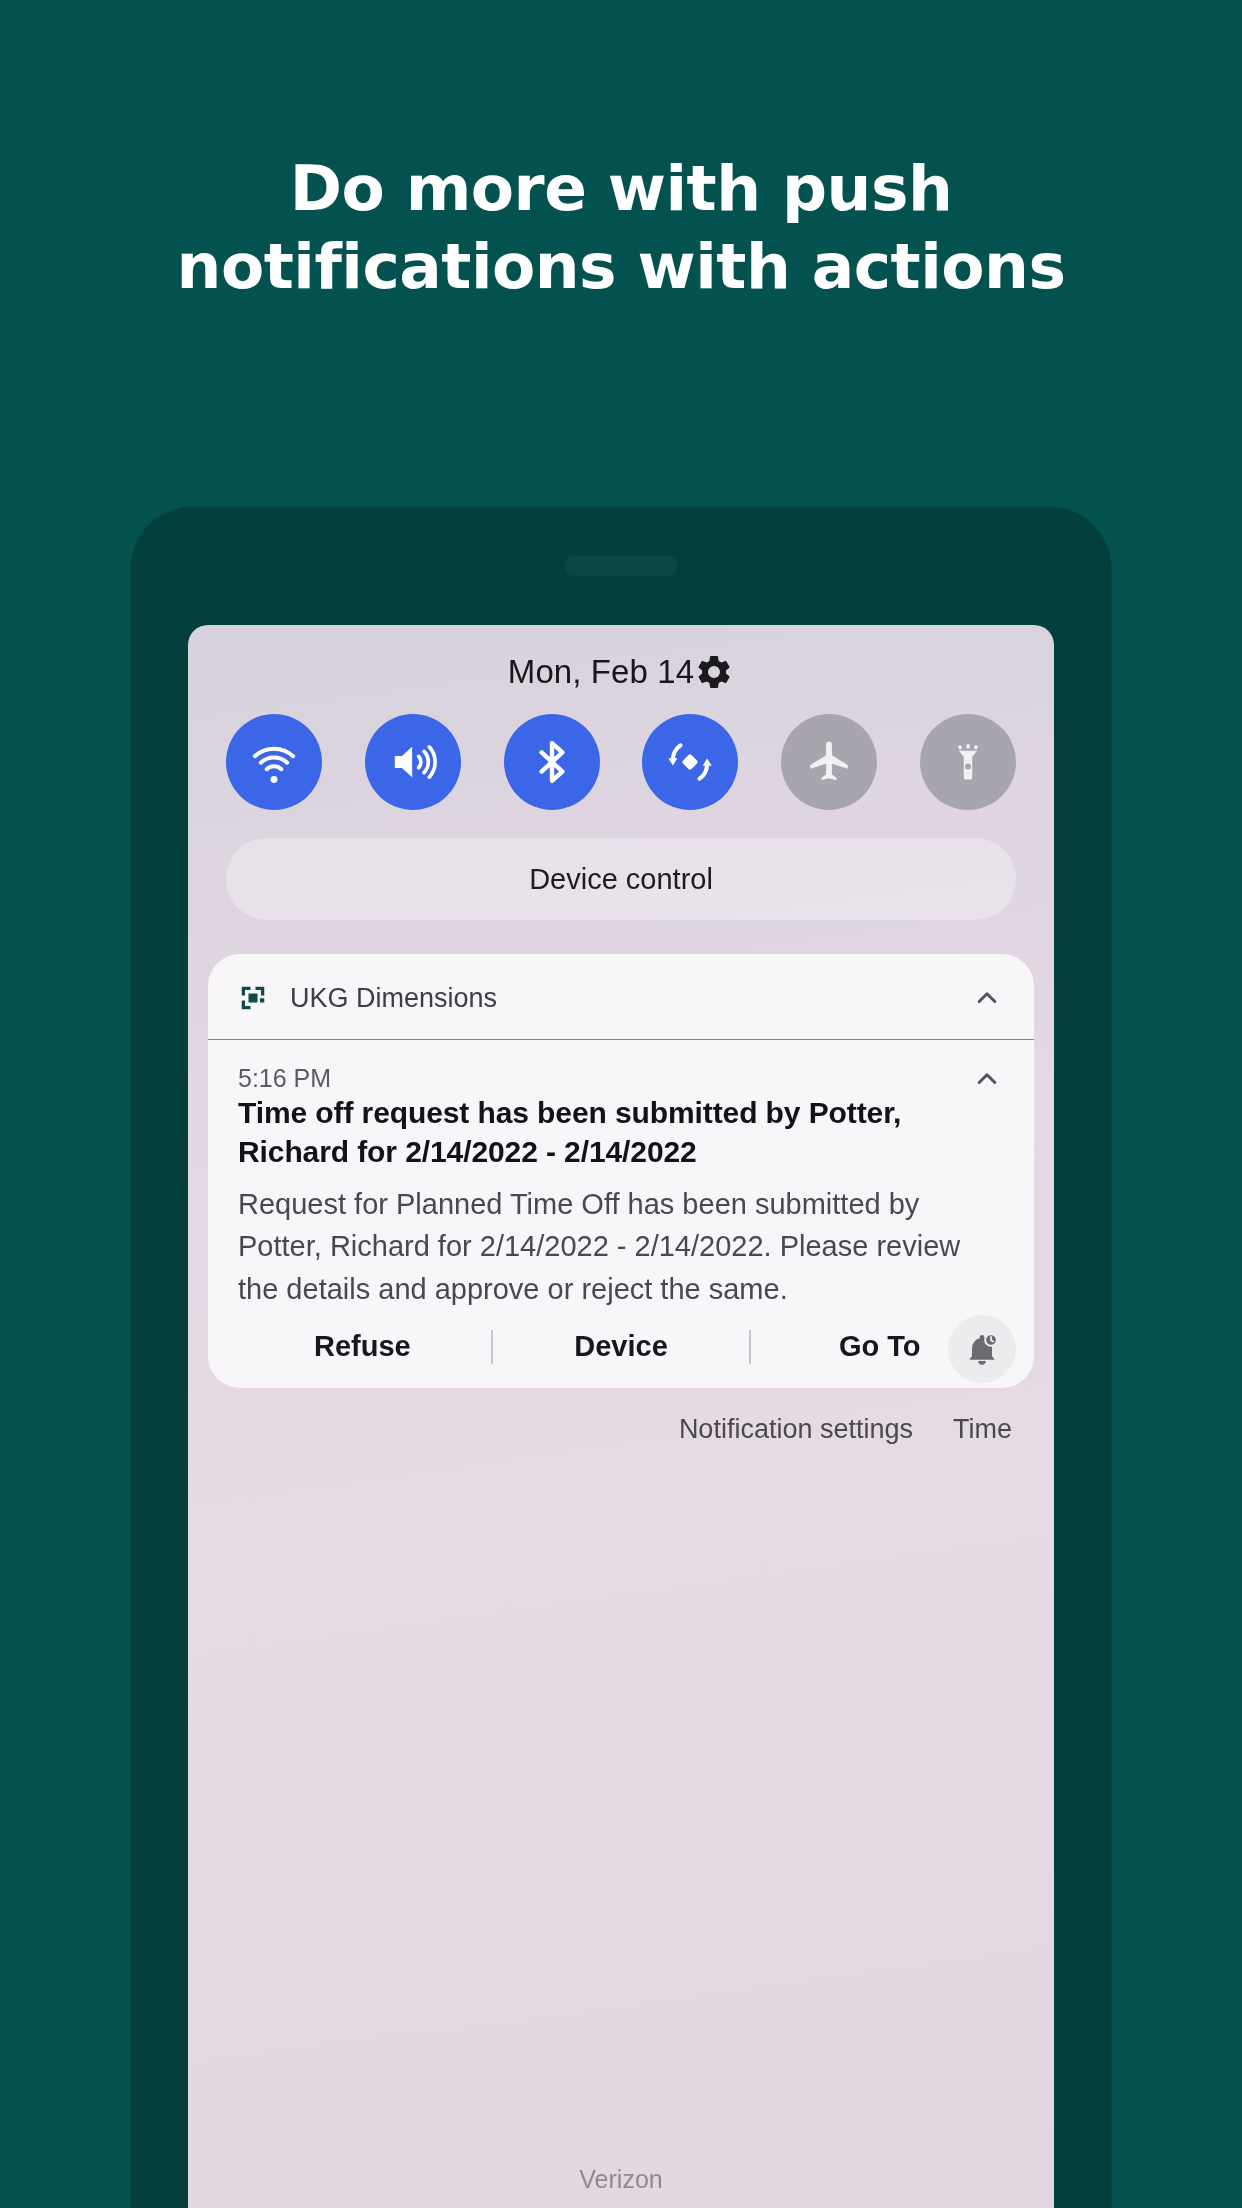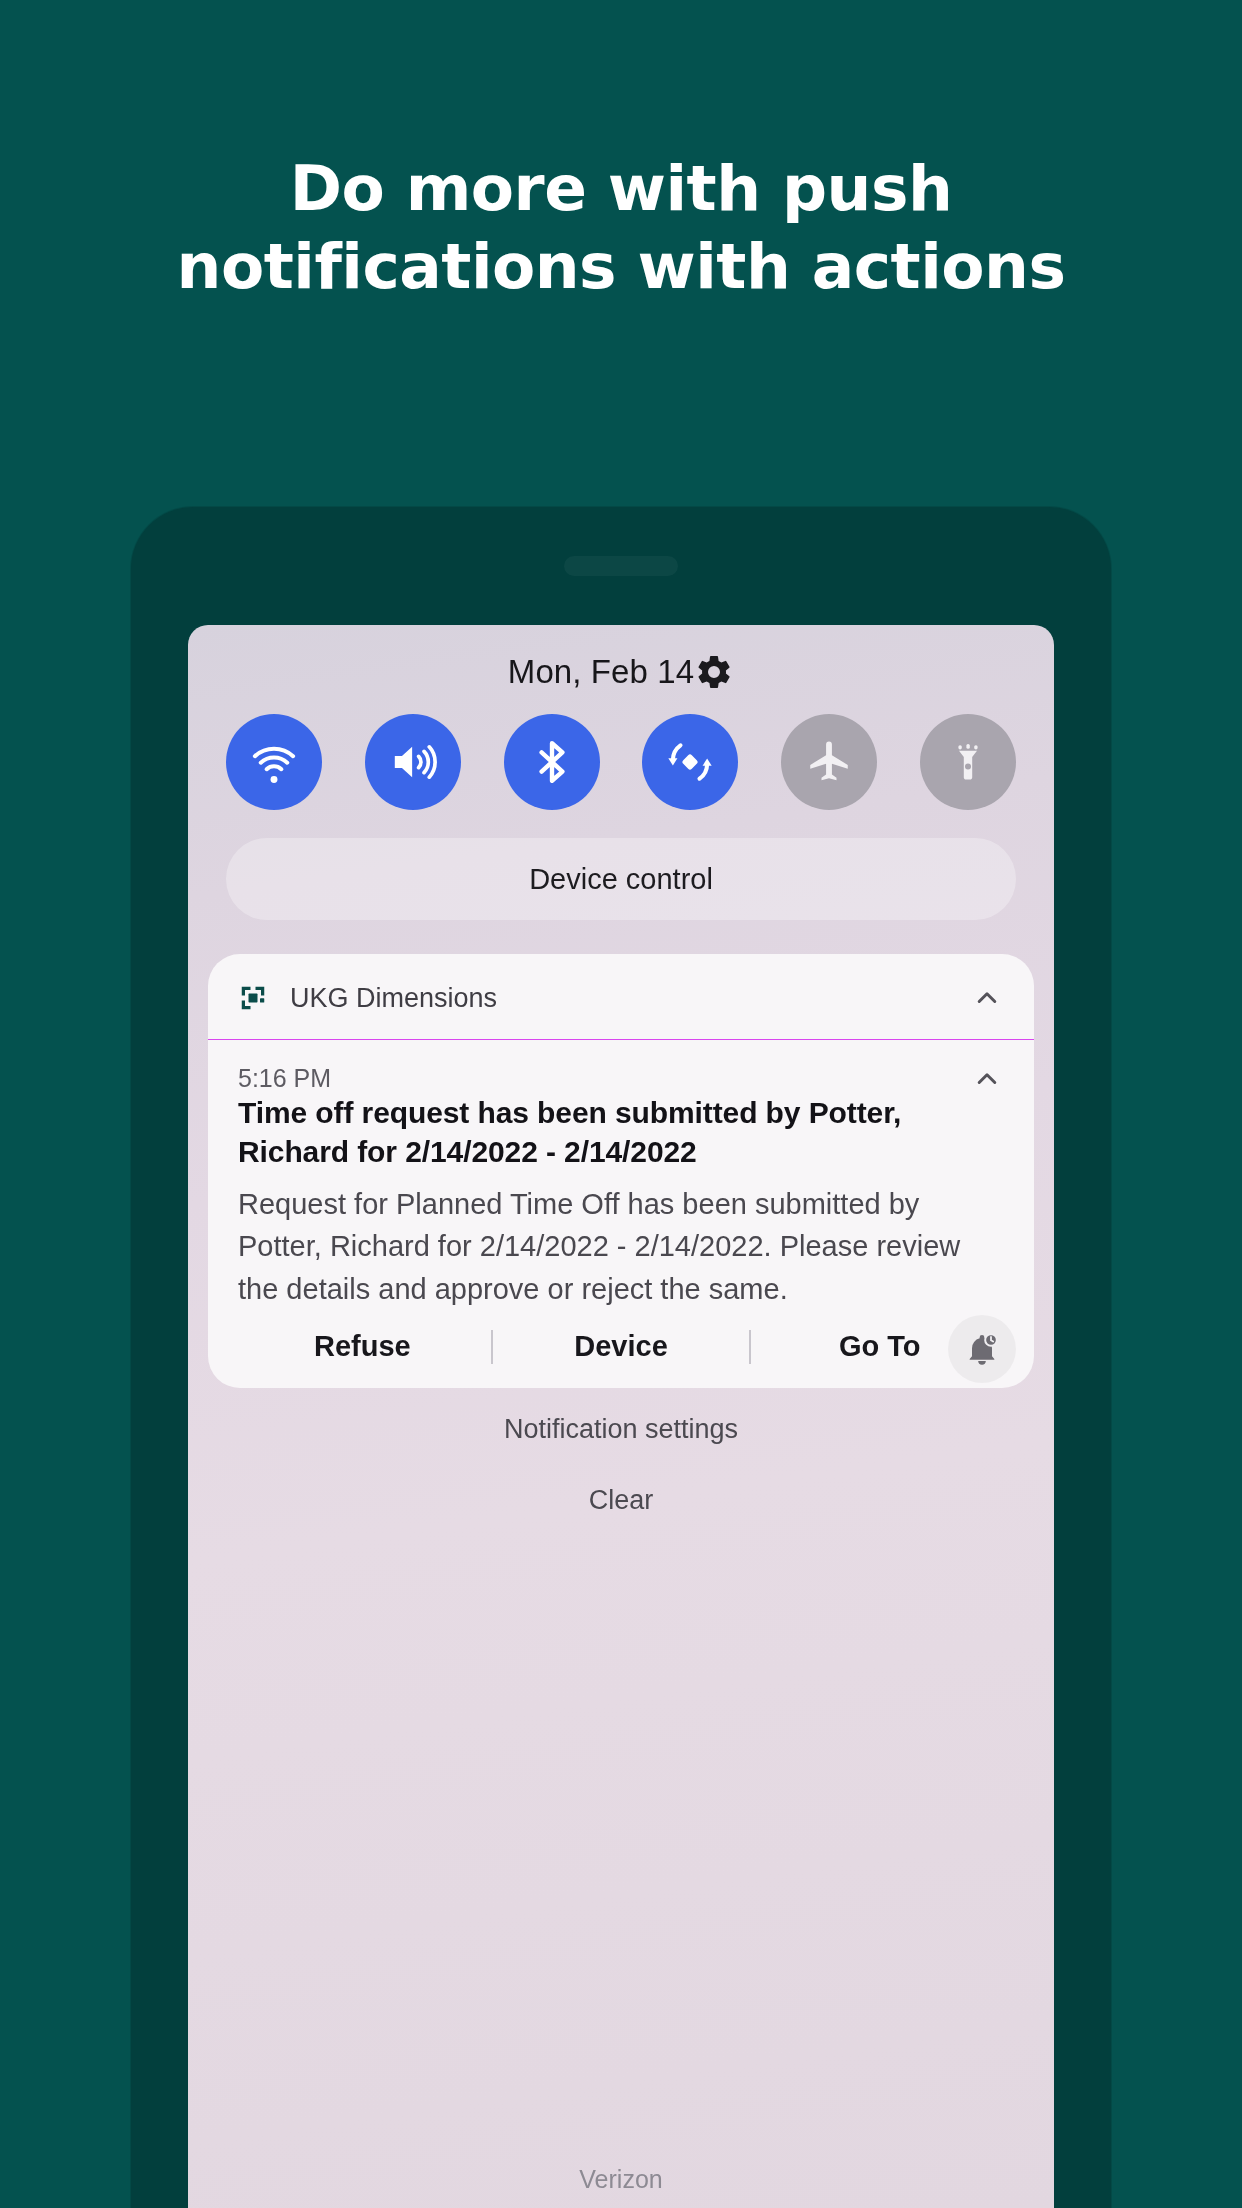--- a/index.html
+++ b/index.html
@@ -188,21 +188,20 @@
     justify-content:center;
   }
 
   
   .notif-footer {
     display:flex;
     justify-content:flex-end;
     align-items:center;
     gap:40px;
     padding:26px 42px 0 42px;
-    flex-direction:column;
   }
   .footer-link {
     font-size:27px;
     color:#4b4950;
   }
 
   
   .carrier {
     position:absolute;
     bottom:14px; left:0; right:0;
@@ -330,19 +329,19 @@
             <circle fill="#6d6b72" stroke="#f0eef1" stroke-width="1.2" cx="17.4" cy="6.6" r="3.5"></circle>
             <path fill="none" stroke="#f0eef1" stroke-width="1.1" stroke-linecap="round" d="M17.4 4.8v1.9l1.3.8"></path>
           </svg>
         </div>
       </div>
 
     </div>
 
     <div class="notif-footer">
       <span class="footer-link">Notification settings</span>
-      <span class="footer-link">Clear</span>
+      <span class="footer-link">Time</span>
     </div>
 
     <div class="carrier">Verizon</div>
 
   </div>
 </div>
 
 </body></html>

